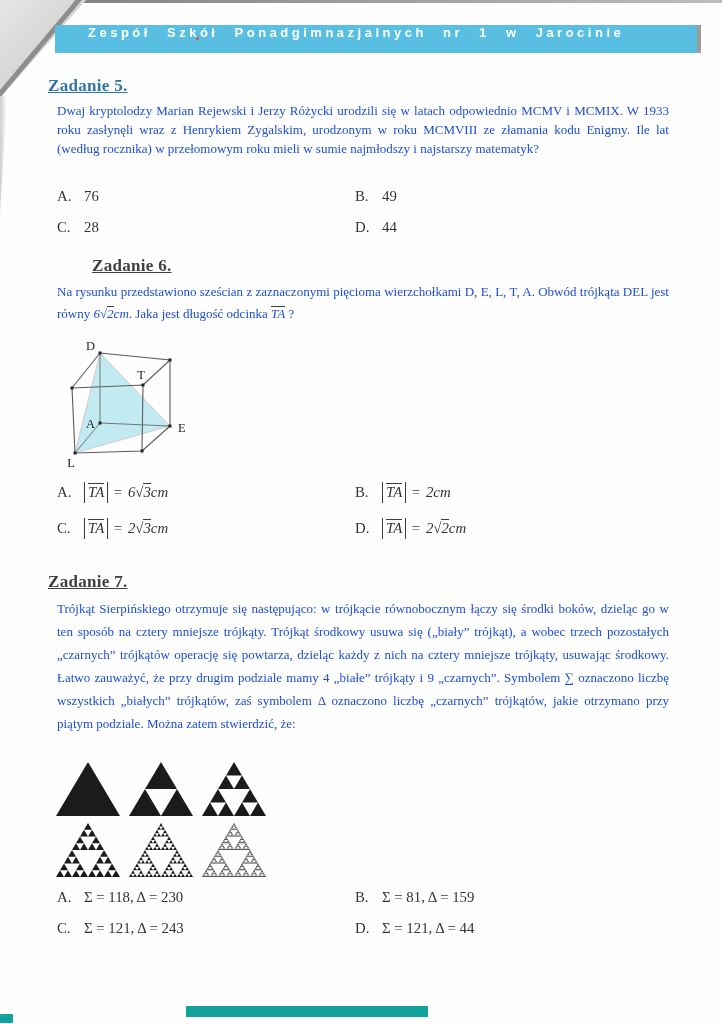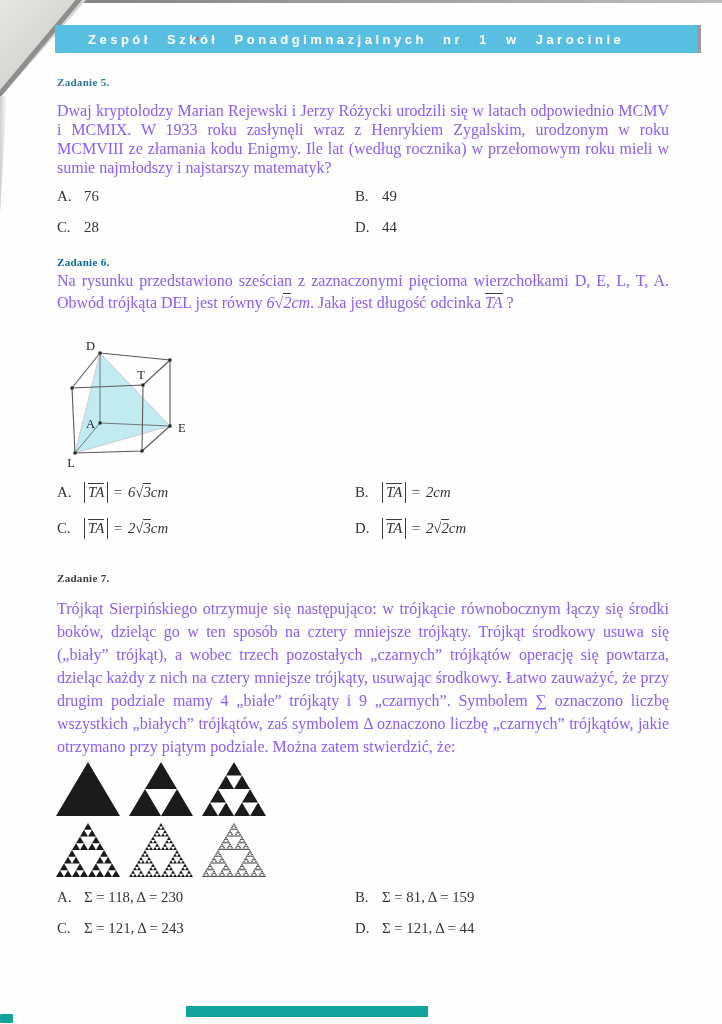--- a/index.html
+++ b/index.html
@@ -13,36 +13,36 @@
                background:linear-gradient(135deg,#e6e6e4 0%,#d4d4d2 55%,#c3c3c1 100%);
                clip-path:polygon(0 0,100% 0,0 100%);}
   .corner-edge{position:absolute;left:82px;top:0;width:132px;height:5px;background:#8e8e8c;
                transform-origin:0 0;transform:rotate(130deg);}
   .corner-tail{position:absolute;left:0;top:96px;width:7px;height:118px;
                background:linear-gradient(to right,#cfcfcd,rgba(207,207,205,0));
                clip-path:polygon(0 0,100% 0,0 100%);}
 
   
   .banner{position:absolute;left:55px;top:25px;width:642px;height:28px;
-          display:flex;align-items:center;box-sizing:border-box;padding-left:33px;}
+          display:flex;box-sizing:border-box;padding-left:33px;}
   .banner-text{color:#ffffff;font-family:"Liberation Sans",sans-serif;font-weight:bold;
                font-size:13px;letter-spacing:3.5px;word-spacing:9px;white-space:nowrap;}
   .endcap{position:absolute;left:697px;top:25px;width:4px;height:28px;background:#9b9b99;}
   .red-dot{position:absolute;left:196px;top:37px;width:3px;height:3px;border-radius:50%;background:#d2544a;}
 
   .logo{position:absolute;left:576px;top:15px;display:flex;align-items:flex-end;}
   .logo-text{display:inline-block;font-family:"Liberation Sans",sans-serif;font-weight:bold;
              font-size:36px;line-height:.95;transform:scaleX(.84);transform-origin:left bottom;}
   .logo-tri{margin-left:-14px;margin-bottom:1px;}
 
   
-  .task-title{position:absolute;left:57px;margin:0;font-size:11px;font-weight:bold;
-              letter-spacing:.3px;}
+  .task-title{position:absolute;left:48px;margin:0;font-size:17px;font-weight:bold;
+              letter-spacing:.3px;text-decoration:underline;}
   .para{position:absolute;left:57px;width:612px;margin:0;text-align:justify;
-        font-size:16px;color:#8b5cf6;}
+        font-size:13px;color:#1d4ed8;}
   .answers{position:absolute;left:57px;width:620px;display:grid;
            grid-template-columns:298px 1fr;font-size:14.8px;color:#333333;}
   .ans{display:flex;gap:9px;align-items:baseline;}
   .ans-label{min-width:18px;}
 
   
   .mi{font-style:italic;}
   .ol{display:inline-block;border-top:1px solid #3b3b3b;line-height:1.12;}
   .abs{display:inline-block;border-left:1px solid #3b3b3b;border-right:1px solid #3b3b3b;
        padding:1px 3px 2px 3px;}
@@ -89,22 +89,22 @@
       <div class="ans">
         <span class="ans-label">C.</span>
         <span class="ans-val">28</span>
       </div>
       <div class="ans">
         <span class="ans-label">D.</span>
         <span class="ans-val">44</span>
       </div>
     </div>
 
-  <h2 class="task-title" style="top: 256px; color: #0369a1;">Zadanie 6.</h2>
-  <p class="para" style="top:270px;line-height:22px;"><span>Na rysunku przedstawiono sześcian z zaznaczonymi pięcioma wierzchołkami D, E, L, T, A. Obwód trójkąta DEL jest równy </span><span class="mi"><span>6</span><span class="radsign">√</span><span class="ol">2</span><span>cm</span></span><span>. Jaka jest długość odcinka </span><span class="mi ol">TA</span><span> ?</span></p>
+  <h2 class="task-title" style="top: 256px; color: #404040; margin-left: 44px;">Zadanie 6.</h2>
+  <p class="para" style="top:281px;line-height:22px;"><span>Na rysunku przedstawiono sześcian z zaznaczonymi pięcioma wierzchołkami D, E, L, T, A. Obwód trójkąta DEL jest równy </span><span class="mi"><span>6</span><span class="radsign">√</span><span class="ol">2</span><span>cm</span></span><span>. Jaka jest długość odcinka </span><span class="mi ol">TA</span><span> ?</span></p>
 
   <svg id="cube-figure" width="134" height="134" viewBox="0 0 134 134">
     <polygon points="38,13 108,86 13,113" fill="#c2ebf1" stroke="#cfc0c8" stroke-width="0.8"></polygon>
     <g stroke="#5a5a5a" stroke-width="1.1" fill="none">
       <path d="M38,13 L108,20 L108,86"></path>
       <path d="M10,48 L81,45 L80,111 L13,113 Z"></path>
       <path d="M38,13 L10,48"></path>
       <path d="M108,20 L81,45"></path>
       <path d="M108,86 L80,111"></path>
     </g>

